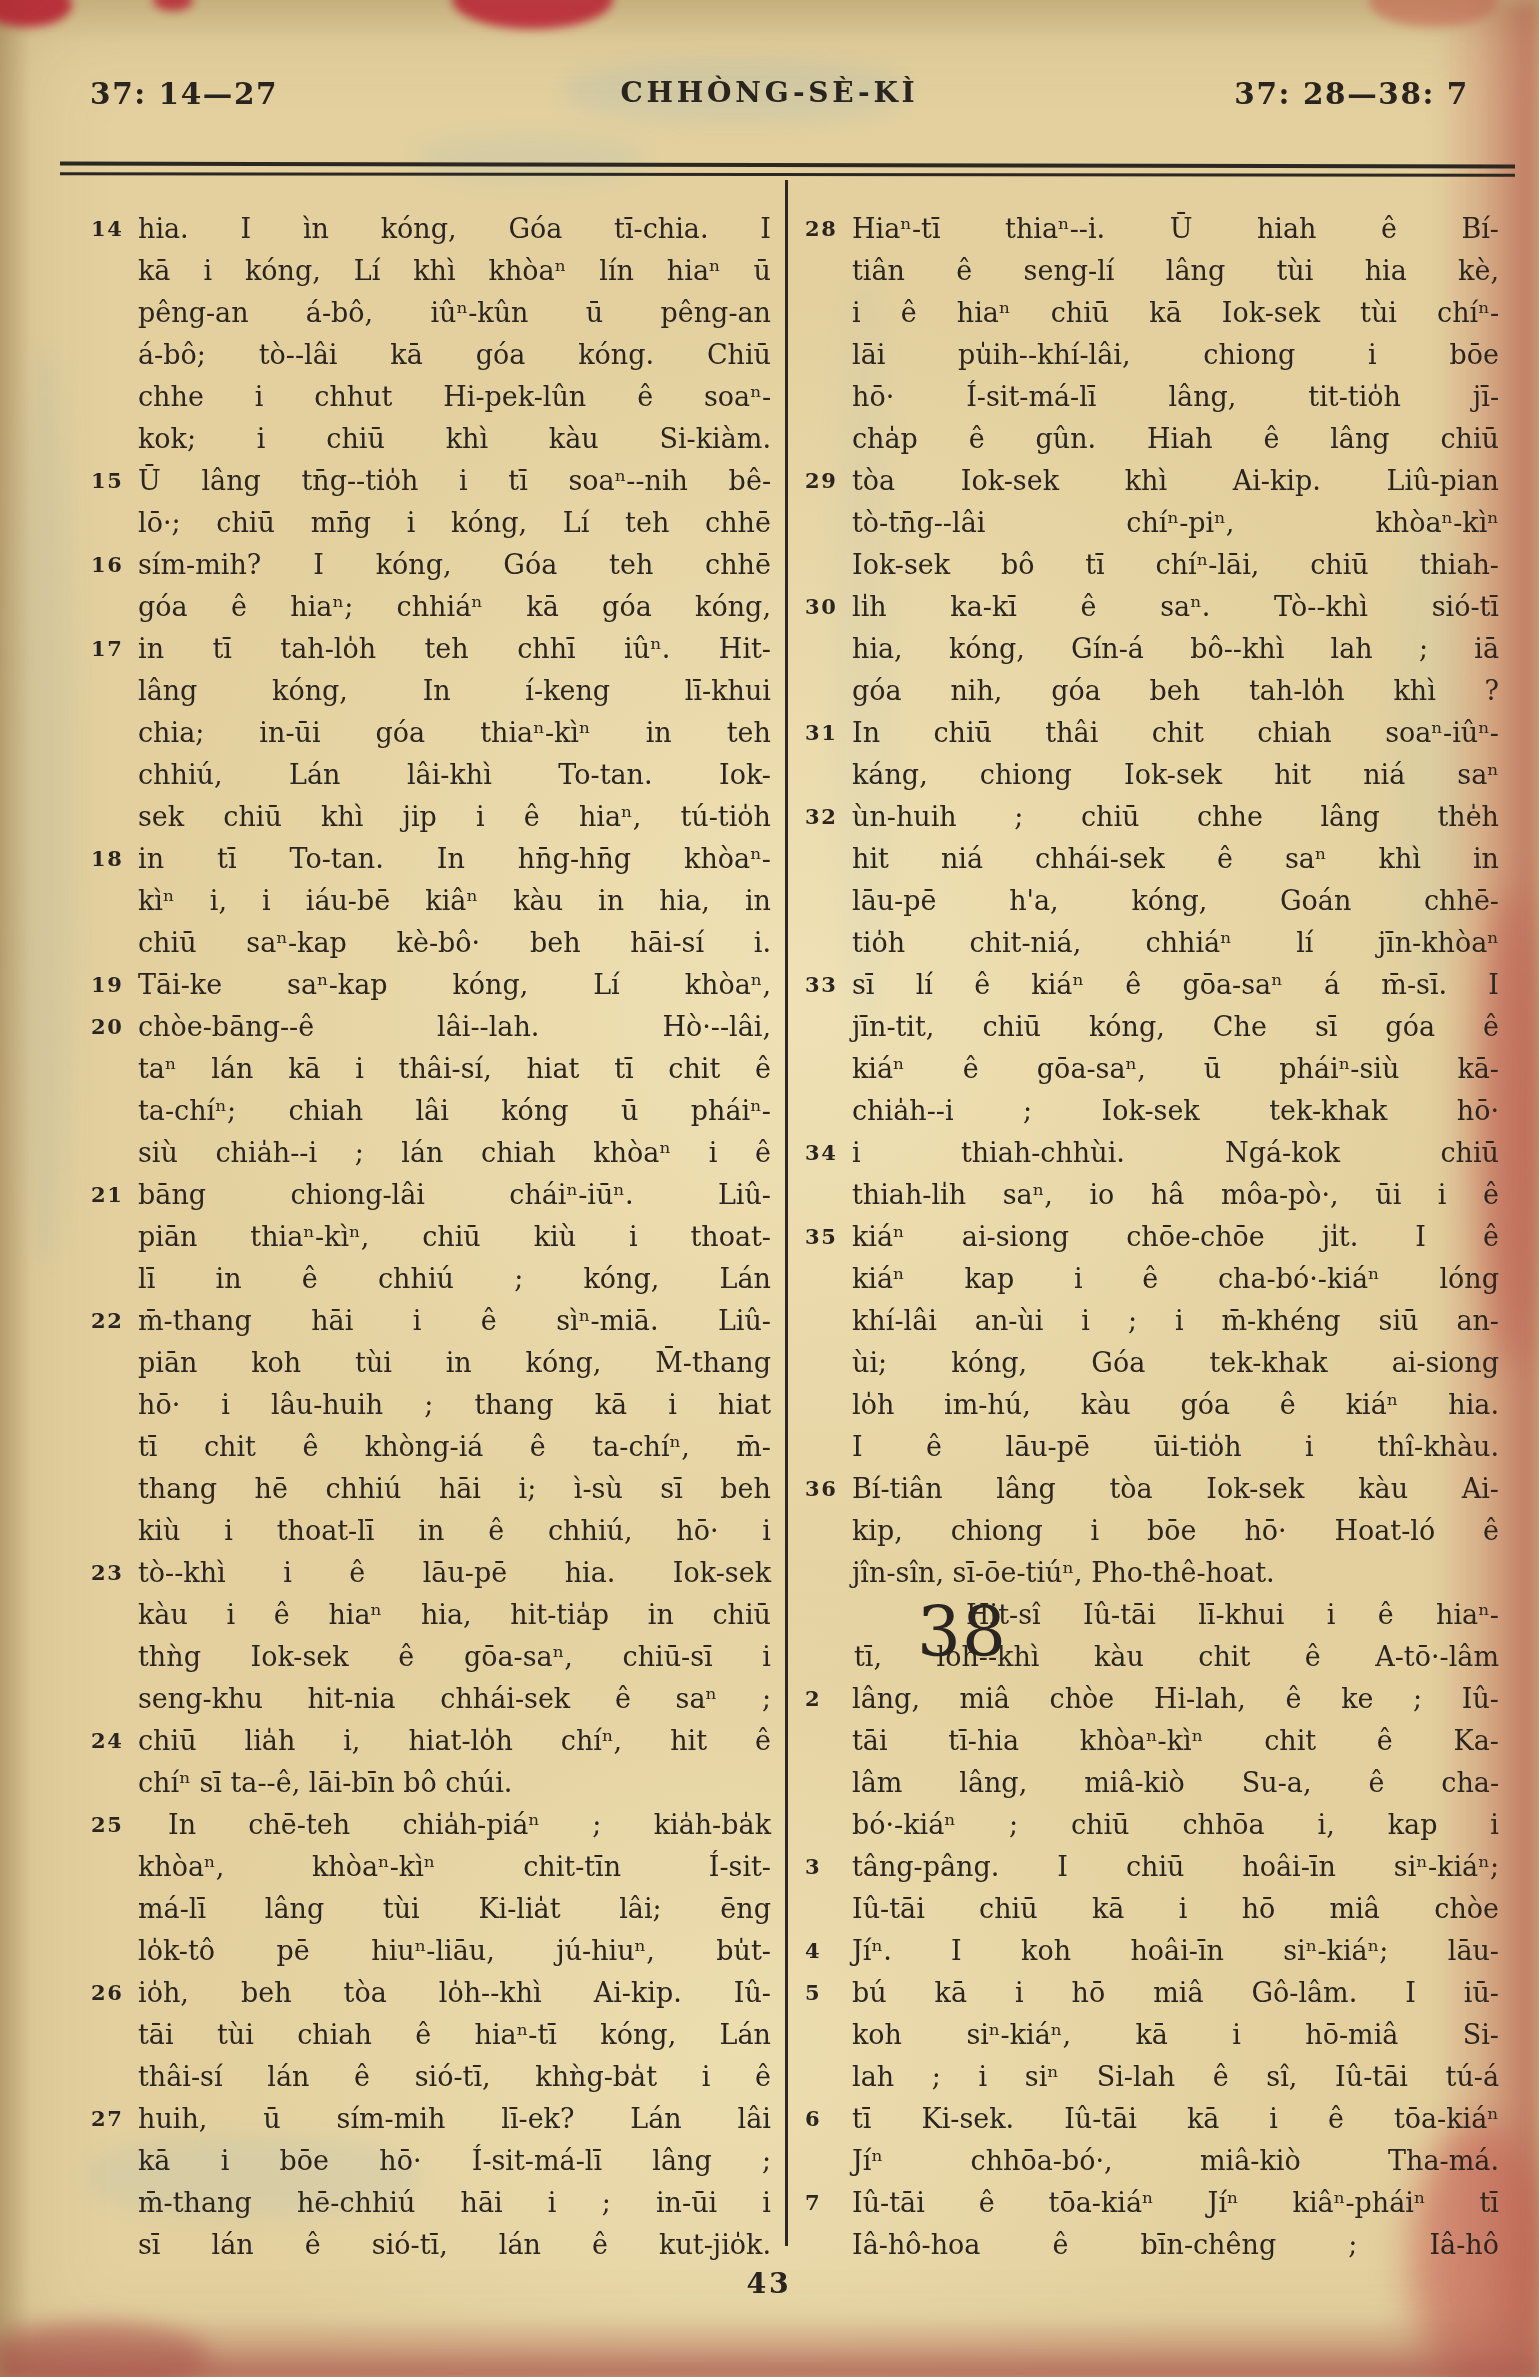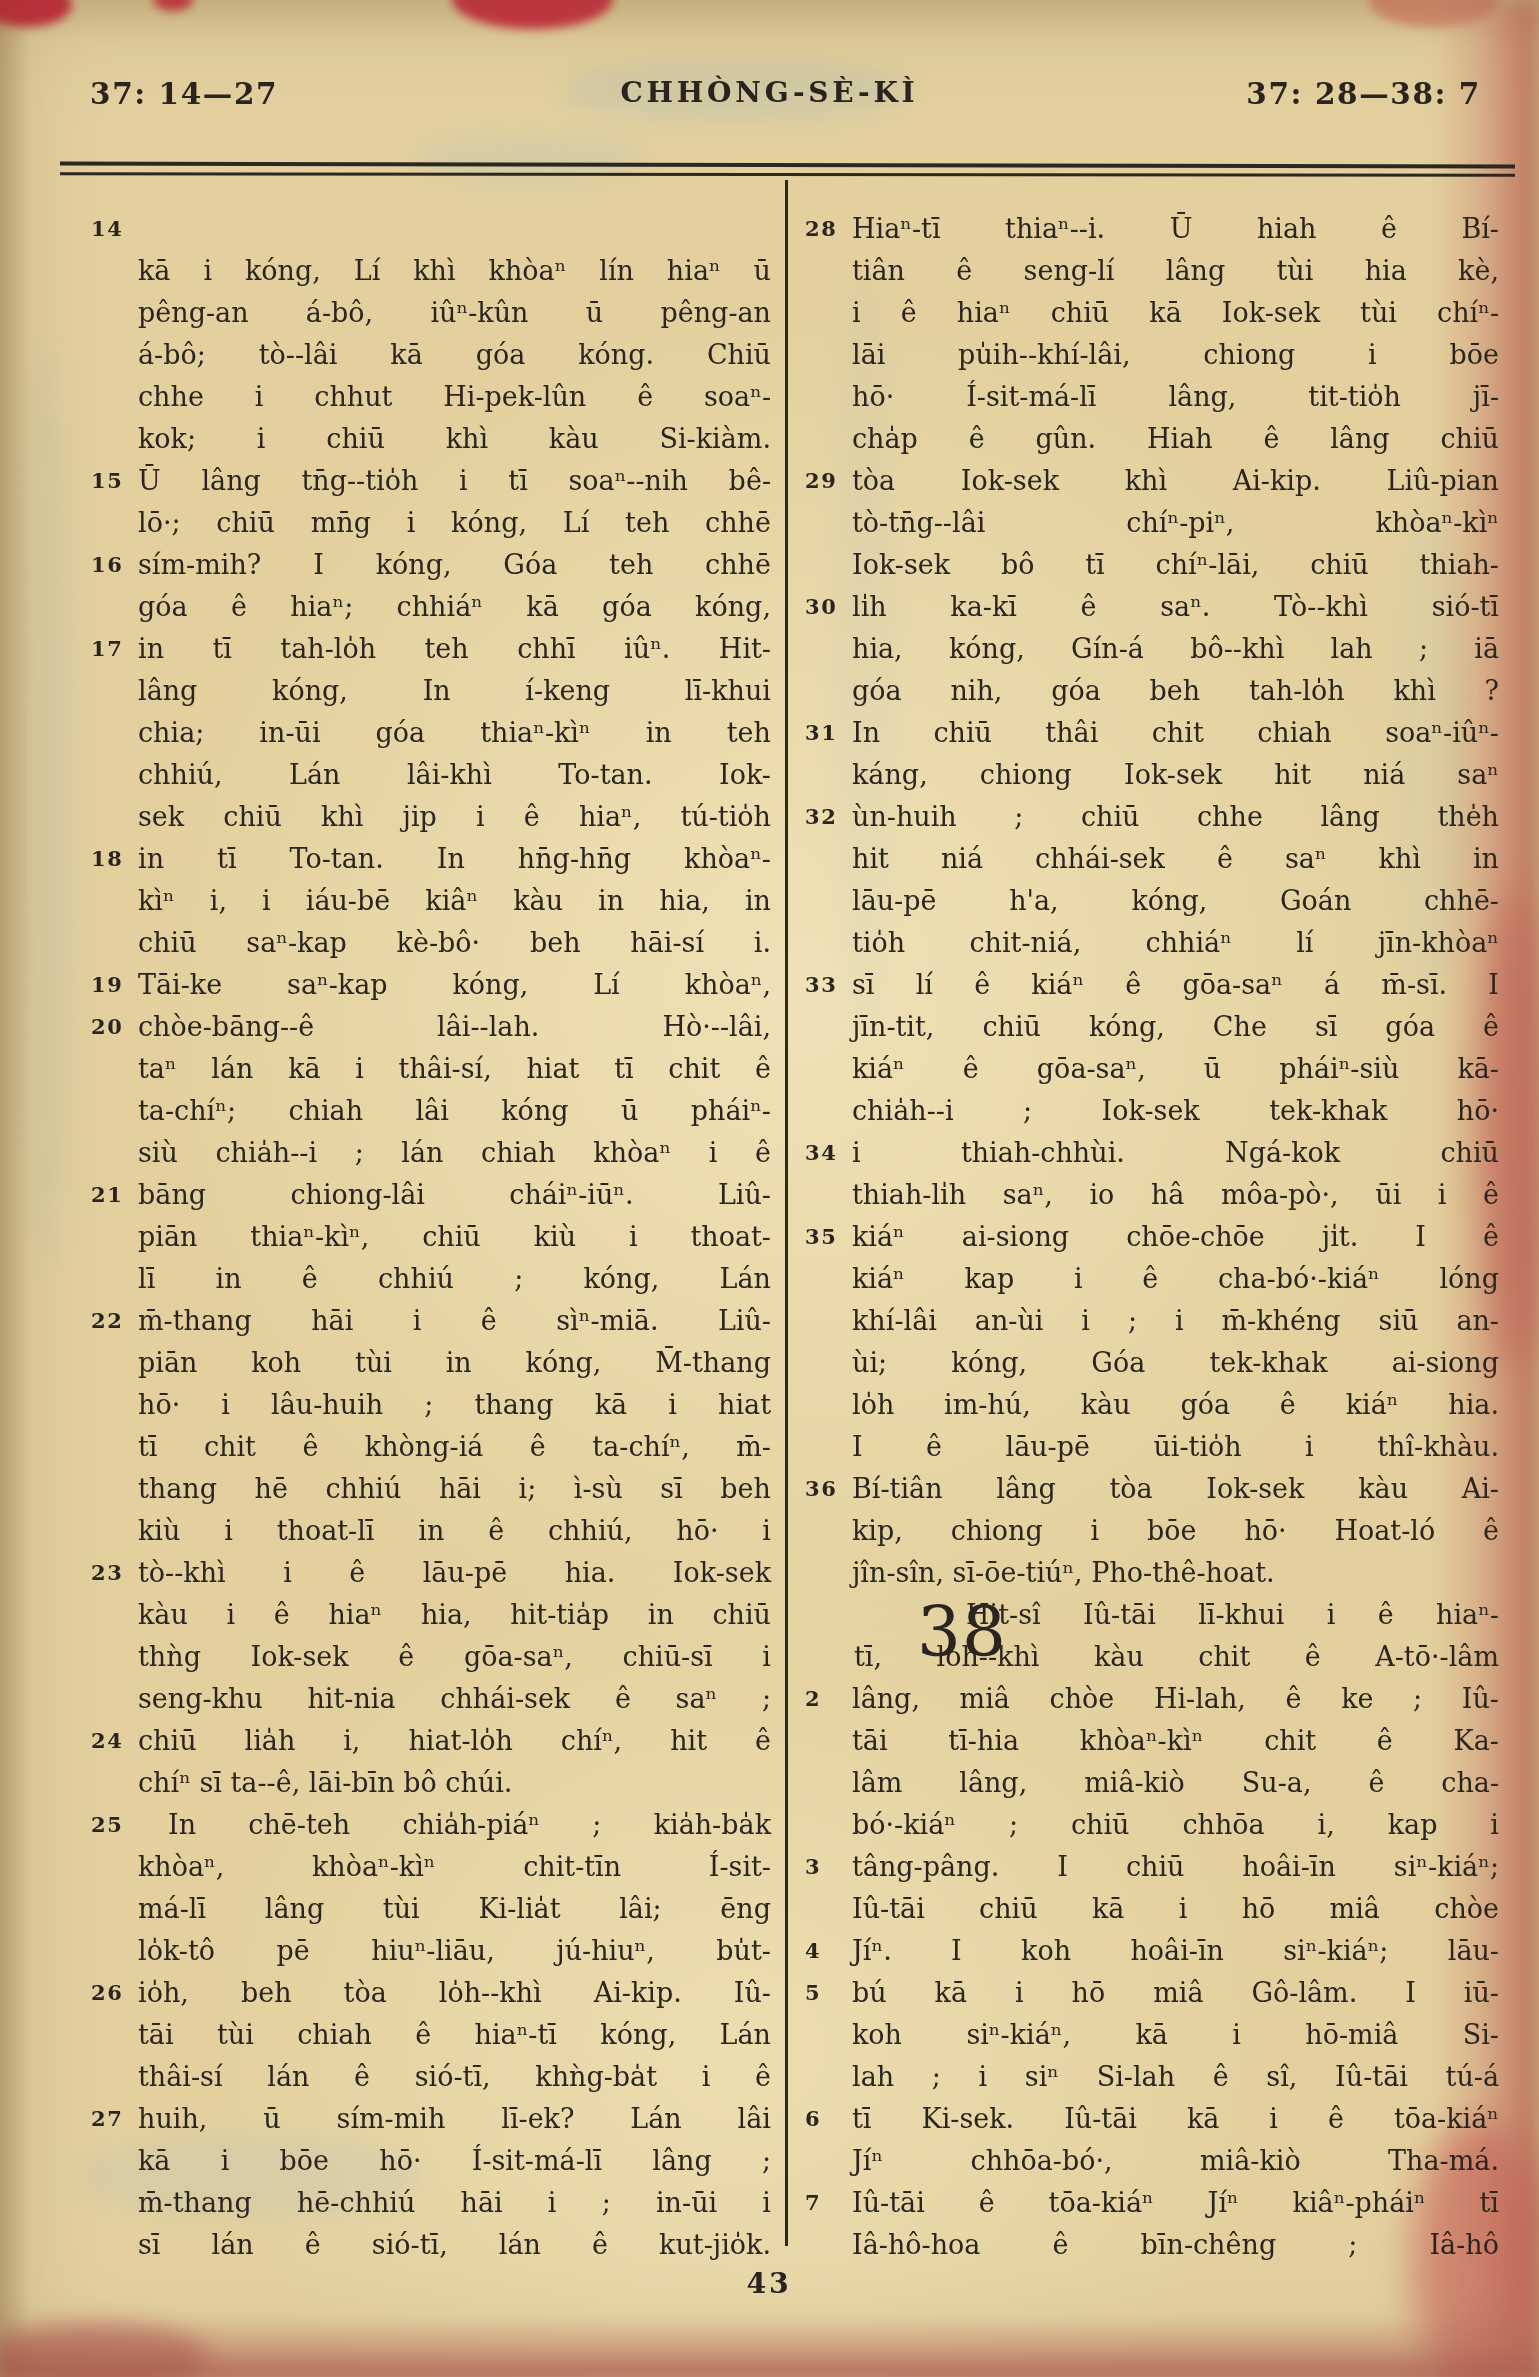--- a/index.html
+++ b/index.html
@@ -43,21 +43,21 @@
   .ghost{background:rgba(150,178,190,.20);filter:blur(9.7px);border-radius:45%;}
   #ghost-1{left:564px;top:59px;width:343px;height:64px;}
   #ghost-2{left:419px;top:134px;width:225px;height:48px;opacity:.8;}
   #ghost-3{left:16px;top:349px;width:59px;height:912px;opacity:.55;}
   #ghost-4{left:1395px;top:510px;width:70px;height:483px;opacity:.4;}
   #ghost-5{left:86px;top:2136px;width:333px;height:81px;opacity:.75;}
   #ghost-6{left:832px;top:279px;width:64px;height:751px;opacity:.35;}
   
   .hdr{position:absolute;top:76px;z-index:2;font-weight:bold;font-size:29.5px;letter-spacing:1.6px;white-space:nowrap;}
   #hdr-left{left:90px;}
-  #hdr-right{right:58px;}
+  #hdr-right{right:70px;}
   #hdr-title{left:50%;transform:translateX(-50%);font-size:28px;letter-spacing:3.8px;}
   .rule{position:absolute;left:60px;top:163px;width:1455px;z-index:2;
     border-top:4.8px solid #2b2722;transform:rotate(.12deg);}
   .rule::after{content:"";display:block;margin-top:5.9px;border-top:3.8px solid #2b2722;transform:rotate(-.06deg);}
   .divider{position:absolute;left:785px;top:180px;width:2.7px;height:2066px;background:#2c2823;z-index:2;}
   
   .col{position:absolute;top:208px;z-index:2;}
   #col-left{left:90px;width:681px;}
   #col-right{left:804px;width:695px;}
   .line{
@@ -104,21 +104,21 @@
   <div class="stain ghost" id="ghost-6"></div>
 
   <div class="hdr" id="hdr-left">37: 14—27</div>
   <div class="hdr" id="hdr-title">CHHÒNG-SÈ-KÌ</div>
   <div class="hdr" id="hdr-right">37: 28—38: 7</div>
   <div class="rule"></div>
 
   <div class="divider"></div>
 
   <div class="col" id="col-left">
-      <div class="line"><span class="vnum">14</span></div>
+      <div class="line"><span class="vnum">14</span><span>hia.  I ìn kóng, Góa tī-chia.  I</span></div>
       <div class="line"><span>kā i kóng, Lí khì khòaⁿ lín hiaⁿ ū</span></div>
       <div class="line"><span>pêng-an á-bô, iûⁿ-kûn ū pêng-an</span></div>
       <div class="line"><span>á-bô; tò--lâi kā góa kóng.  Chiū</span></div>
       <div class="line"><span>chhe i chhut Hi-pek-lûn ê soaⁿ-</span></div>
       <div class="line"><span>kok; i chiū khì kàu Si-kiàm.</span></div>
       <div class="line"><span class="vnum">15</span><span>Ū lâng tn̄g--tio̍h i tī soaⁿ--nih bê-</span></div>
       <div class="line"><span>lō·; chiū mn̄g i kóng, Lí teh chhē</span></div>
       <div class="line"><span class="vnum">16</span><span>sím-mih?  I kóng, Góa teh chhē</span></div>
       <div class="line"><span>góa ê hiaⁿ; chhiáⁿ kā góa kóng,</span></div>
       <div class="line"><span class="vnum">17</span><span>in tī tah-lo̍h teh chhī iûⁿ.  Hit-</span></div>

